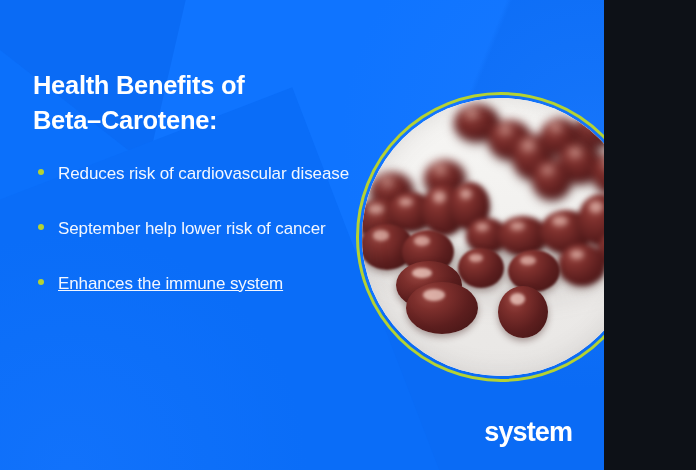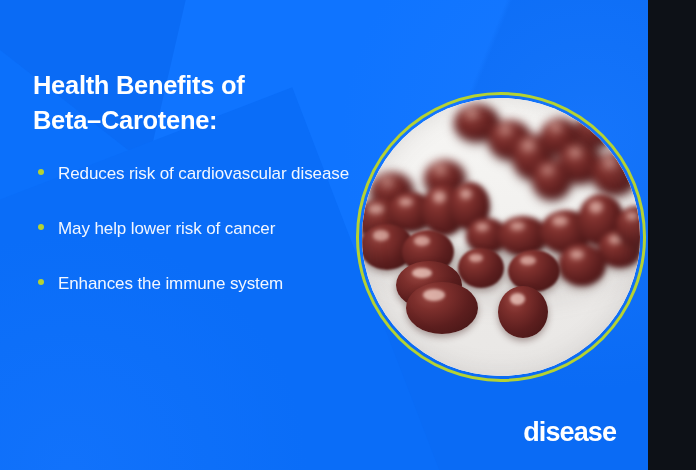--- a/index.html
+++ b/index.html
@@ -7,21 +7,20 @@
     padding: 0;
     background: #0d1117;
   }
   #poster {
     position: relative;
     width: 604px;
     height: 470px;
     overflow: hidden;
     font-family: "Liberation Sans", sans-serif;
     background: #0a6bf5;
-    padding-left: 44px;
   }
 
   
   .bg-base {
     position: absolute;
     inset: 0;
     background: #0a6bf5;
   }
   .bg-wedge-top {
     position: absolute;
@@ -104,21 +103,21 @@
   }
   .bullet {
     position: relative;
     padding-left: 25px;
     margin-bottom: 30px;
     color: #f3f7ff;
     font-size: 17px;
     line-height: 1.46;
     letter-spacing: -0.1px;
   }
-  .bullet:last-child { margin-bottom: 16px; }
+  .bullet:last-child { margin-bottom: 16px; text-decoration: underline; }
   .bullet .dot {
     position: absolute;
     left: 5px;
     top: 7px;
     width: 6px;
     height: 6px;
     border-radius: 50%;
     background: #b4d233;
   }
 
@@ -223,21 +222,21 @@
     <div class="title">Health Benefits of
 Beta–Carotene:</div>
 
     <ul class="bullets">
       <li class="bullet">
         <span class="dot"></span>
         <span>Reduces risk of cardiovascular disease</span>
       </li>
       <li class="bullet">
         <span class="dot"></span>
-        <span>May help lower risk of cancer</span>
+        <span>September help lower risk of cancer</span>
       </li>
       <li class="bullet">
         <span class="dot"></span>
         <span>Enhances the immune system</span>
       </li>
     </ul>
   </div>
 
   <div class="photo-wrap">
     <div class="photo">
@@ -281,14 +280,14 @@
       <div class="sharp">
         <div class="cap s" style="left:34px;  top:163px; width:66px; height:48px;"></div>
         <div class="cap s" style="left:44px;  top:184px; width:72px; height:52px;"></div>
         <div class="cap s" style="left:136px; top:188px; width:50px; height:52px;"></div>
       </div>
 
       <div class="vignette"></div>
     </div>
   </div>
 
-  <div class="logo">disease</div>
+  <div class="logo">system</div>
 </div>
 
 </body></html>

